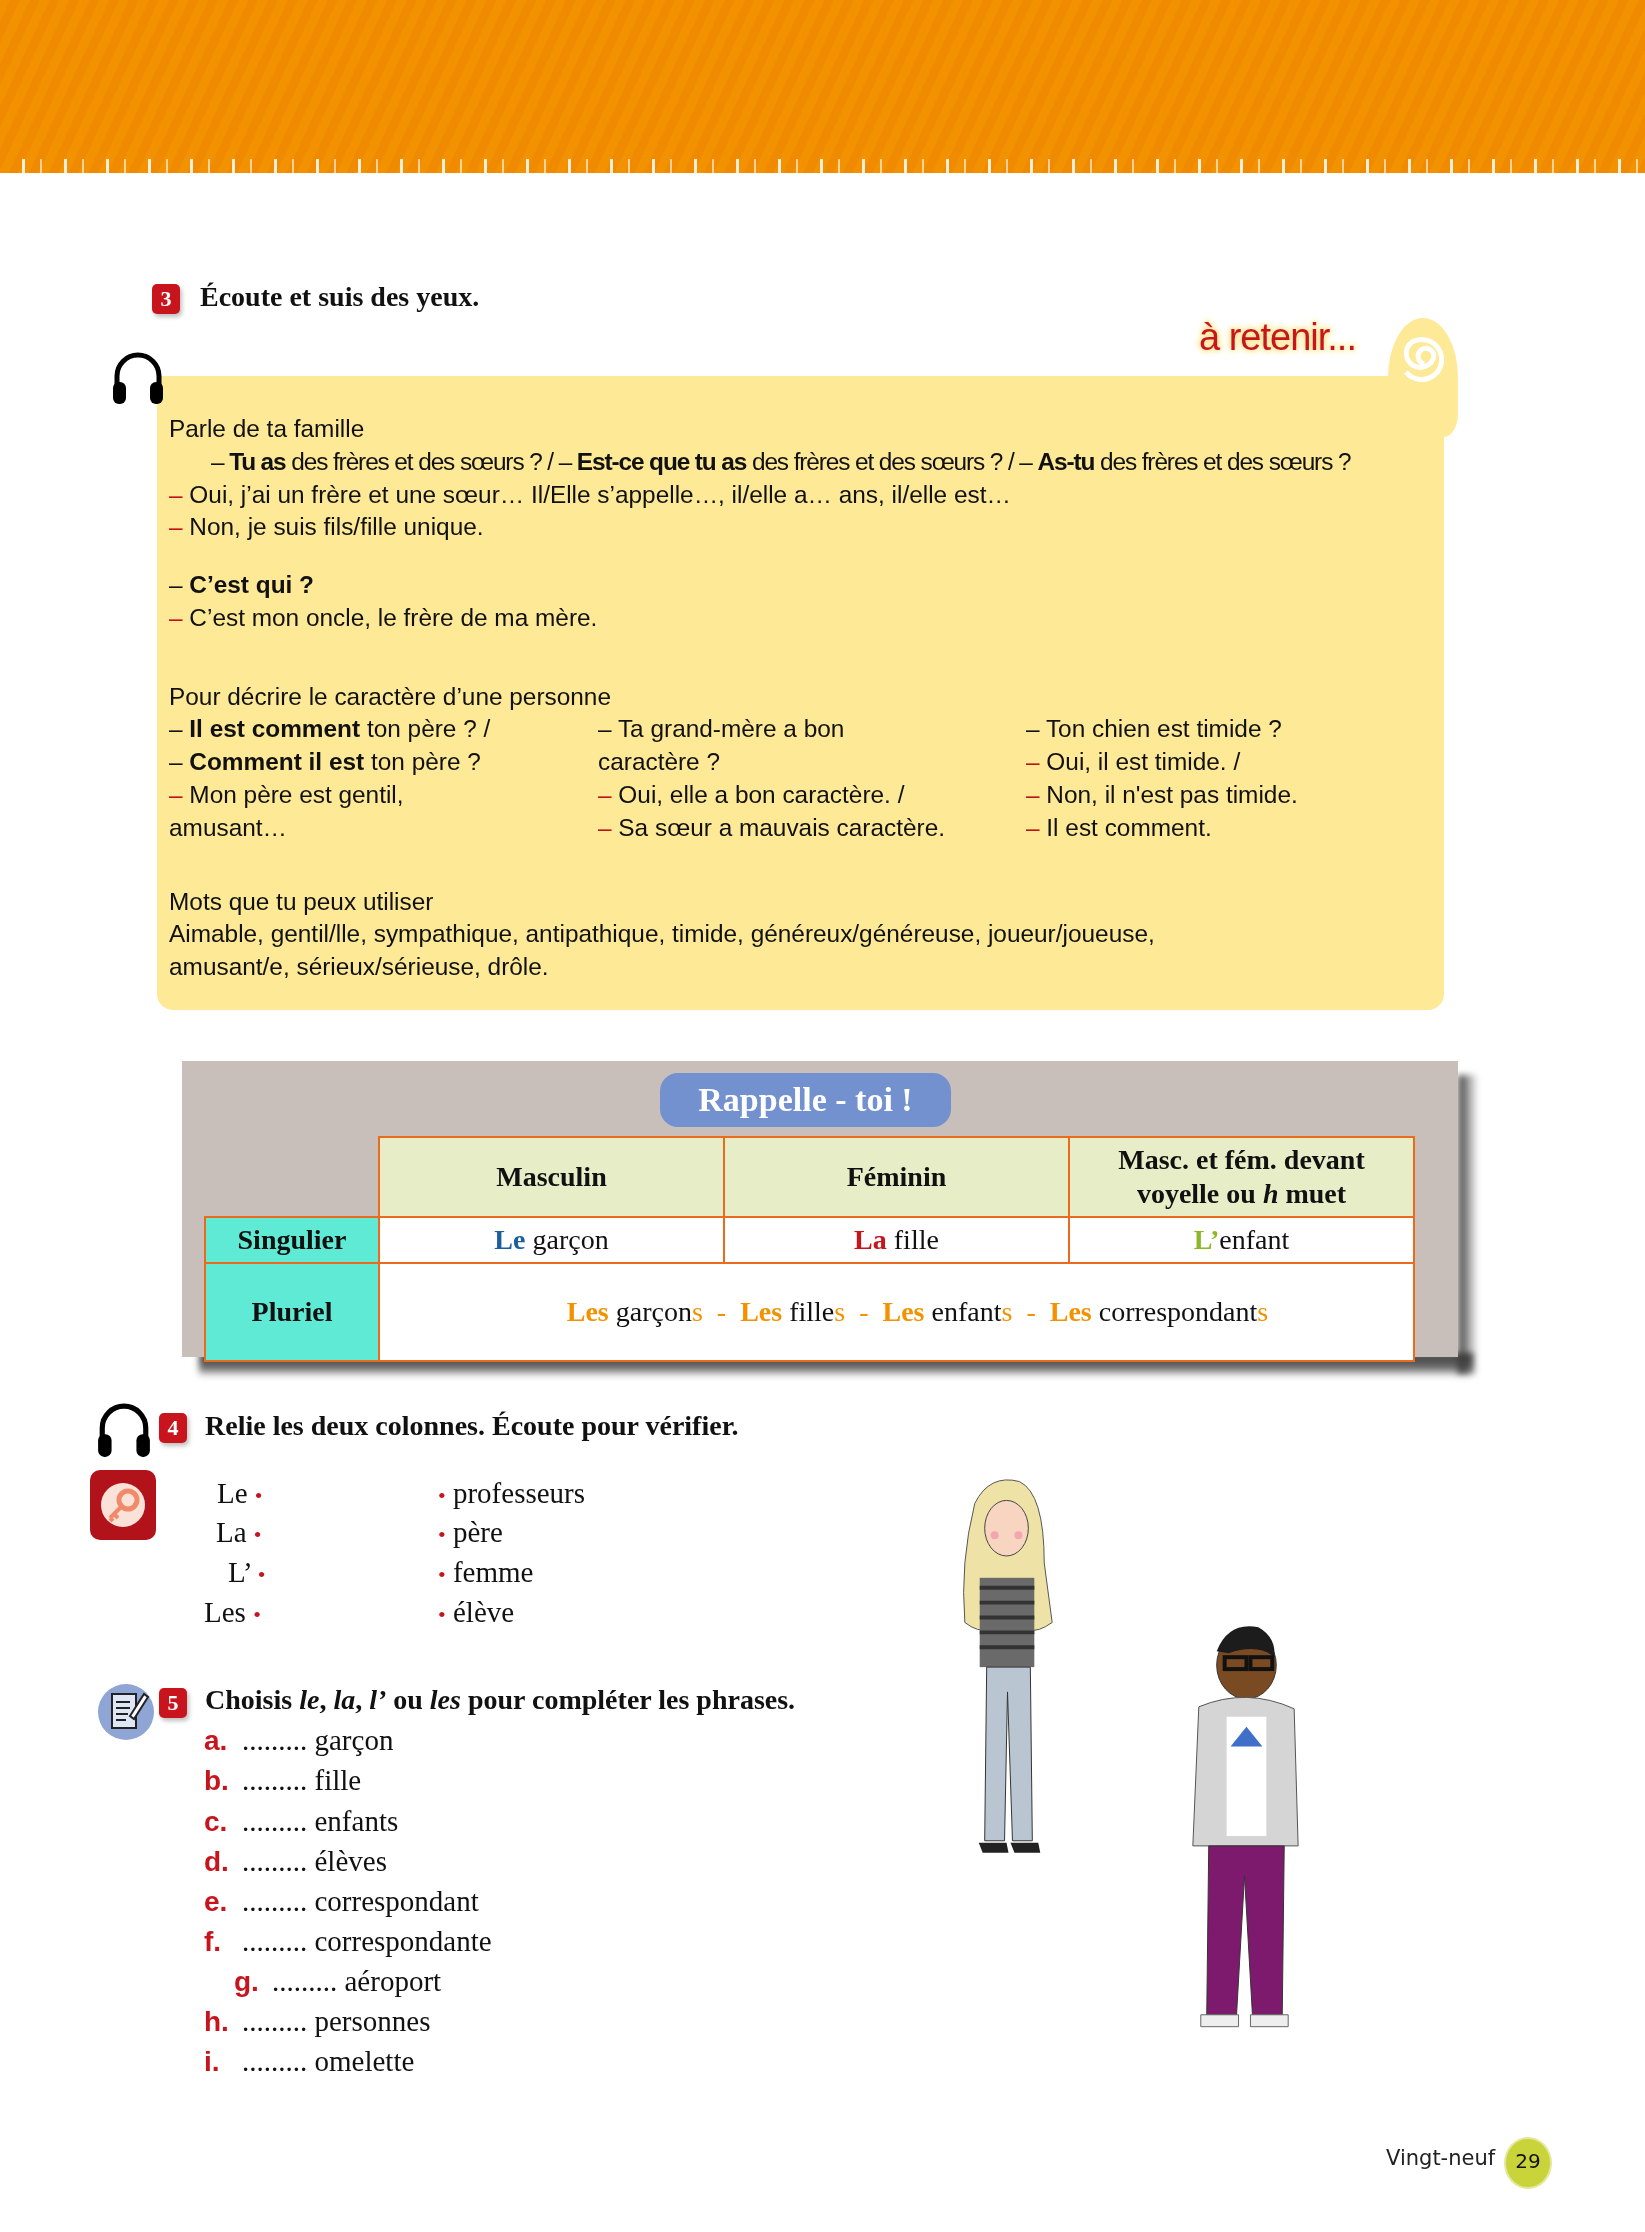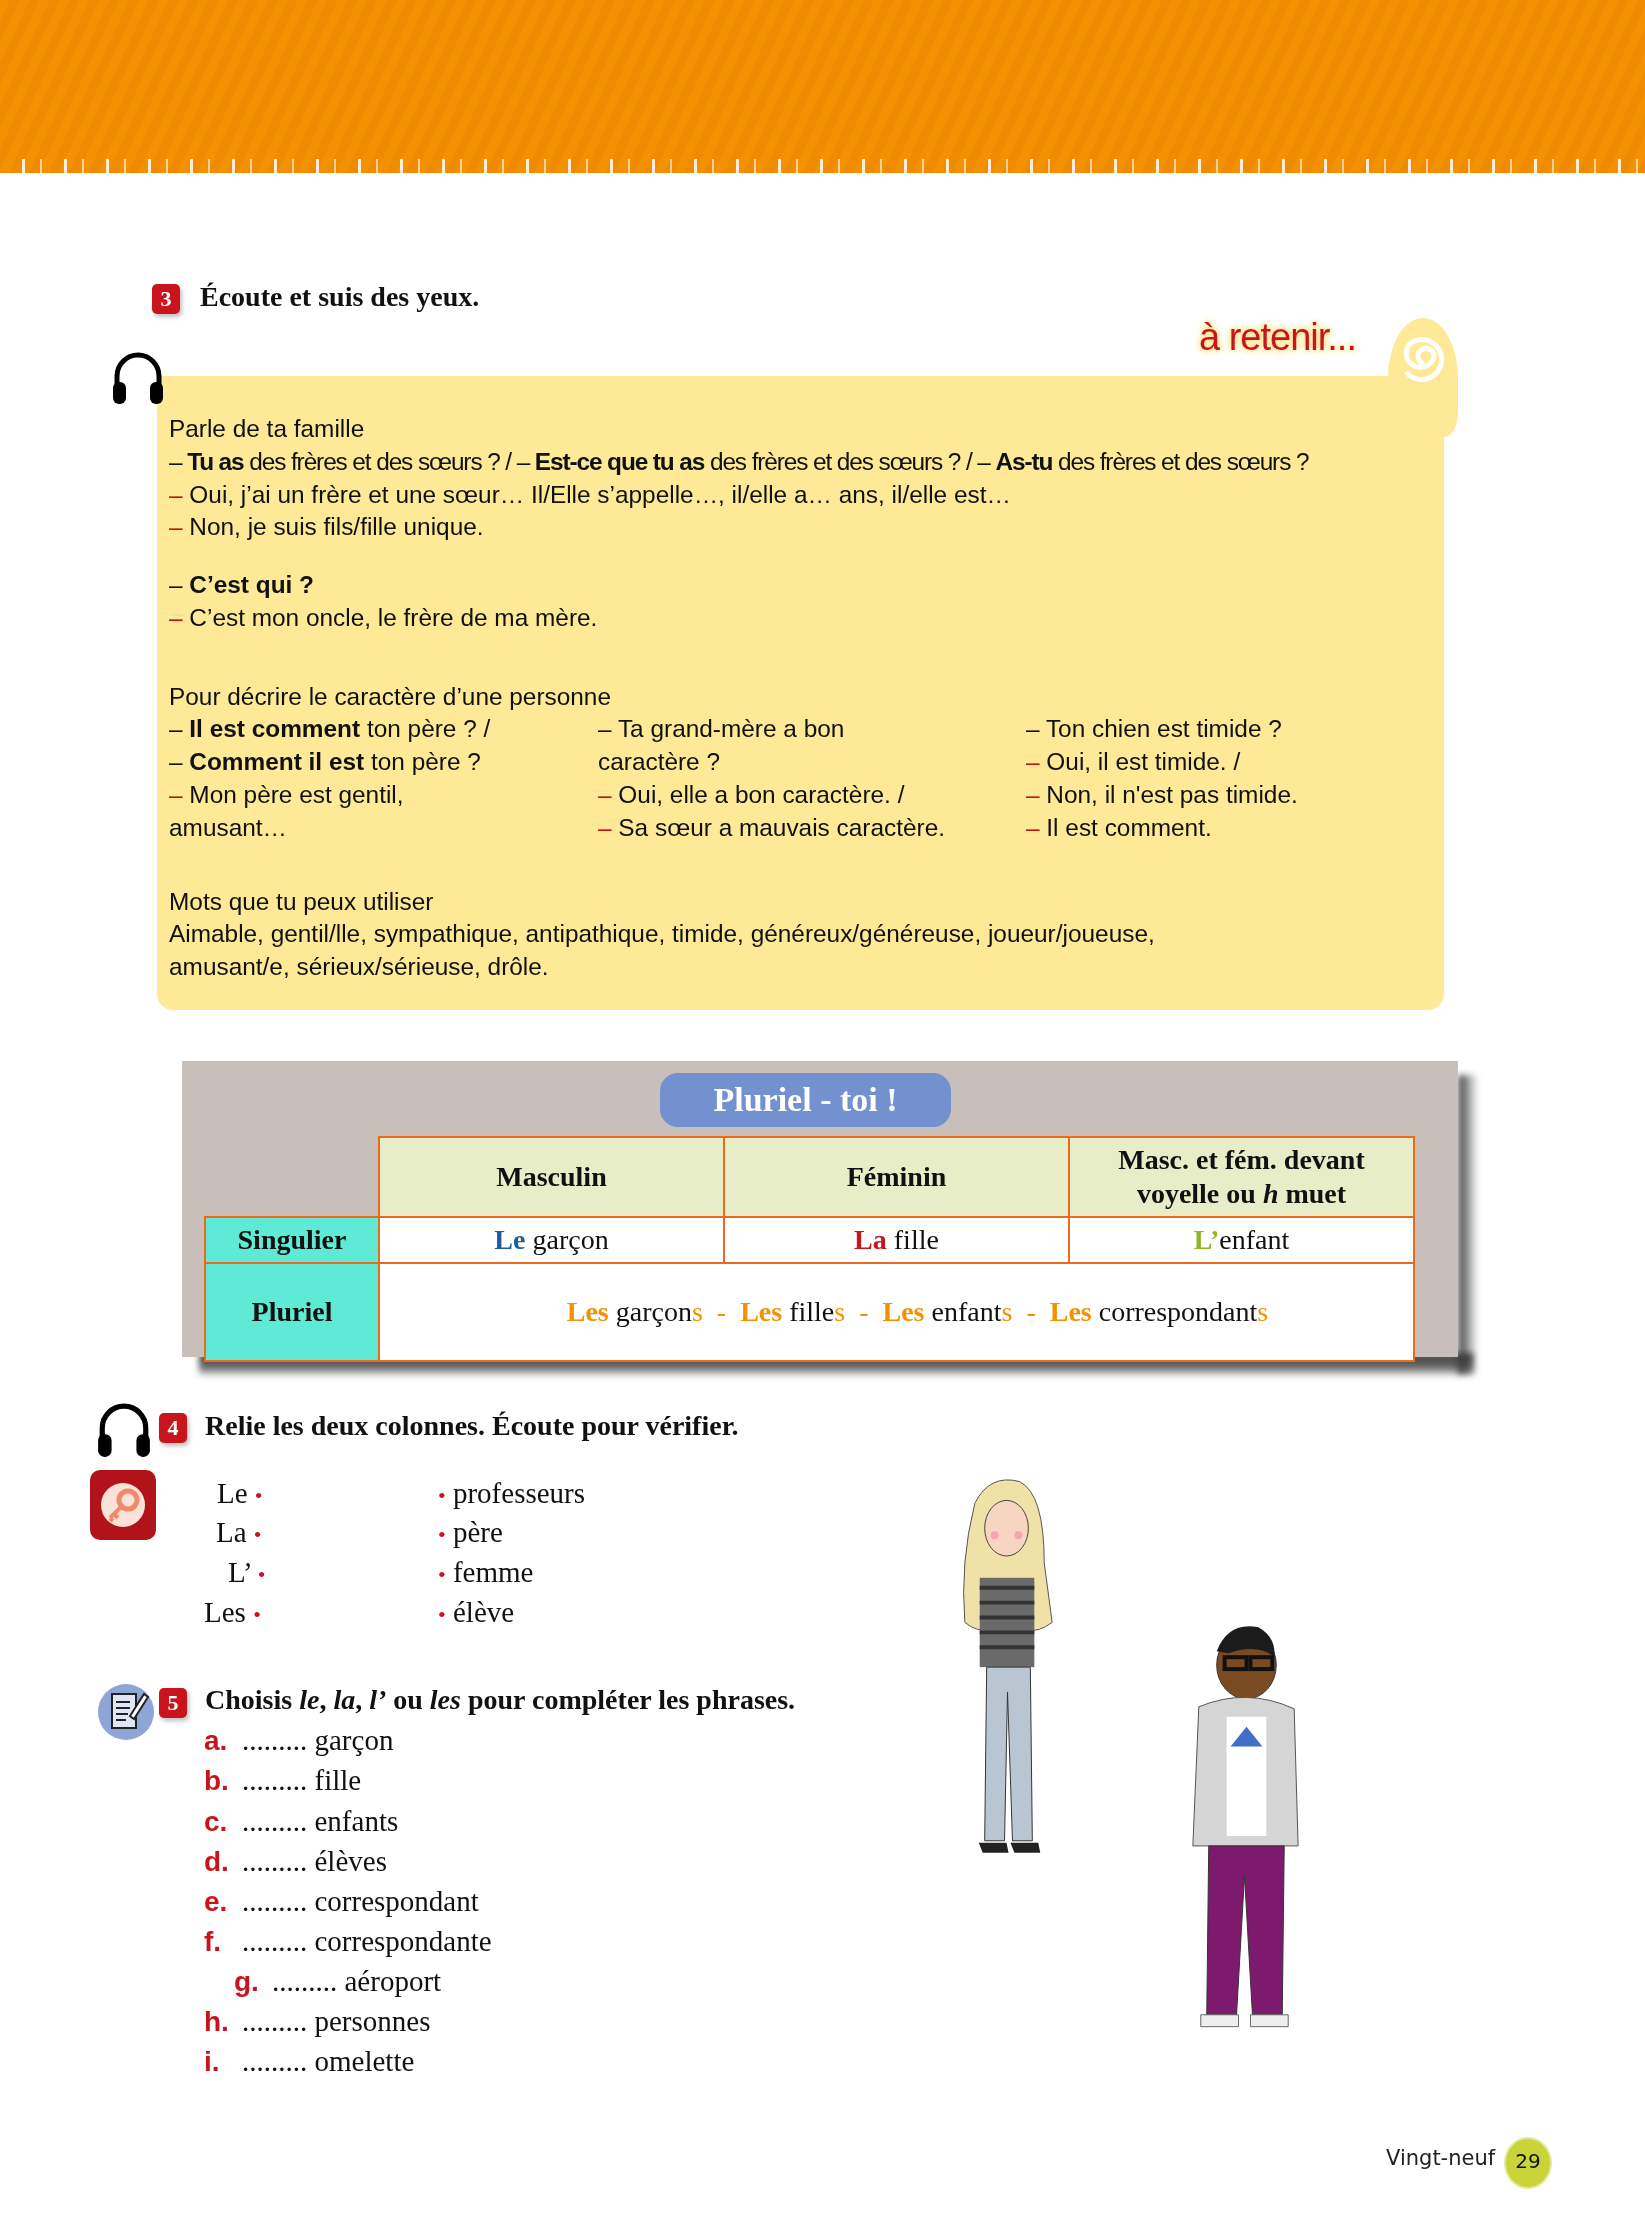--- a/index.html
+++ b/index.html
@@ -19,21 +19,21 @@
     font-size:38px; color:#c8151d; text-shadow: 0 0 4px #fde58e, 0 0 6px #fde58e, 0 0 8px #fde58e; letter-spacing:-1px; }
   .swirl { position:absolute; left:1391px; top:304px; width:66px; height:100px; }
   .yellow-box { position:absolute; left:157px; top:376px; width:1287px; height:634px;
     background:#fde996; border-radius:0 0 16px 16px; }
   .yellow-tab { position:absolute; left:1388px; top:318px; width:70px; height:119px; background:#fde996;
     border-radius:50% 50% 20% 40%; }
 
   .yb { position:absolute; font-family:"Liberation Sans", sans-serif; font-size:24.4px; line-height:33px; color:#111; white-space:nowrap; }
   .yb b { font-weight:bold; }
   .dash-r { color:#c0121b; }
-  .tight { letter-spacing:-1.1px; }
+  .tight { letter-spacing:-1.1px;margin-left:42px; }
 
   .gray-shadow { position:absolute; left:199px; top:1353px; width:1274px; height:24px;
     background:linear-gradient(#3a3a3a, #6a6a6a 60%, rgba(255,255,255,0)); filter:blur(3px); }
   .gray-shadow-r { position:absolute; left:1458px; top:1075px; width:20px; height:299px;
     background:linear-gradient(90deg,#3a3a3a,rgba(255,255,255,0)); filter:blur(3px); }
   .gray-box { position:absolute; left:182px; top:1061px; width:1276px; height:296px; background:#c8bfbb; }
   .pill { position:absolute; left:660px; top:1073px; width:291px; height:54px; background:#7391cf;
     border-radius:18px; color:#fff; font-family:"Liberation Serif", serif; font-weight:bold; font-size:34px;
     text-align:center; line-height:54px; }
   table.grammar { position:absolute; left:204px; top:1136px; border-collapse:collapse; font-family:"Liberation Serif", serif; font-size:28px; }
@@ -105,21 +105,21 @@
 <div class="yb" style="left:1026px;top:778px;"><span class="dash-r">– </span><span>Non, il n'est pas timide.</span></div>
 <div class="yb" style="left:1026px;top:811px;"><span class="dash-r">– </span><span>Il est comment.</span></div>
 
 <div class="yb h" style="left:169px;top:885px;">Mots que tu peux utiliser</div>
 <div class="yb" style="left:169px;top:917px;">Aimable, gentil/lle, sympathique, antipathique, timide, généreux/généreuse, joueur/joueuse,</div>
 <div class="yb" style="left:169px;top:950px;">amusant/e, sérieux/sérieuse, drôle.</div>
 
 <div class="gray-shadow"></div>
 <div class="gray-shadow-r"></div>
 <div class="gray-box"></div>
-<div class="pill">Pluriel - toi !</div>
+<div class="pill">Rappelle - toi !</div>
 
 <table class="grammar">
   <tbody>
       <tr>
     <td style="border:none;background:transparent;width:172px;"></td>
     <td class="hdr">Masculin</td>
     <td class="hdr">Féminin</td>
     <td class="hdr"><span>Masc. et fém. devant</span><br><span>voyelle ou </span><i>h</i><span> muet</span></td>
   </tr>
   <tr>

